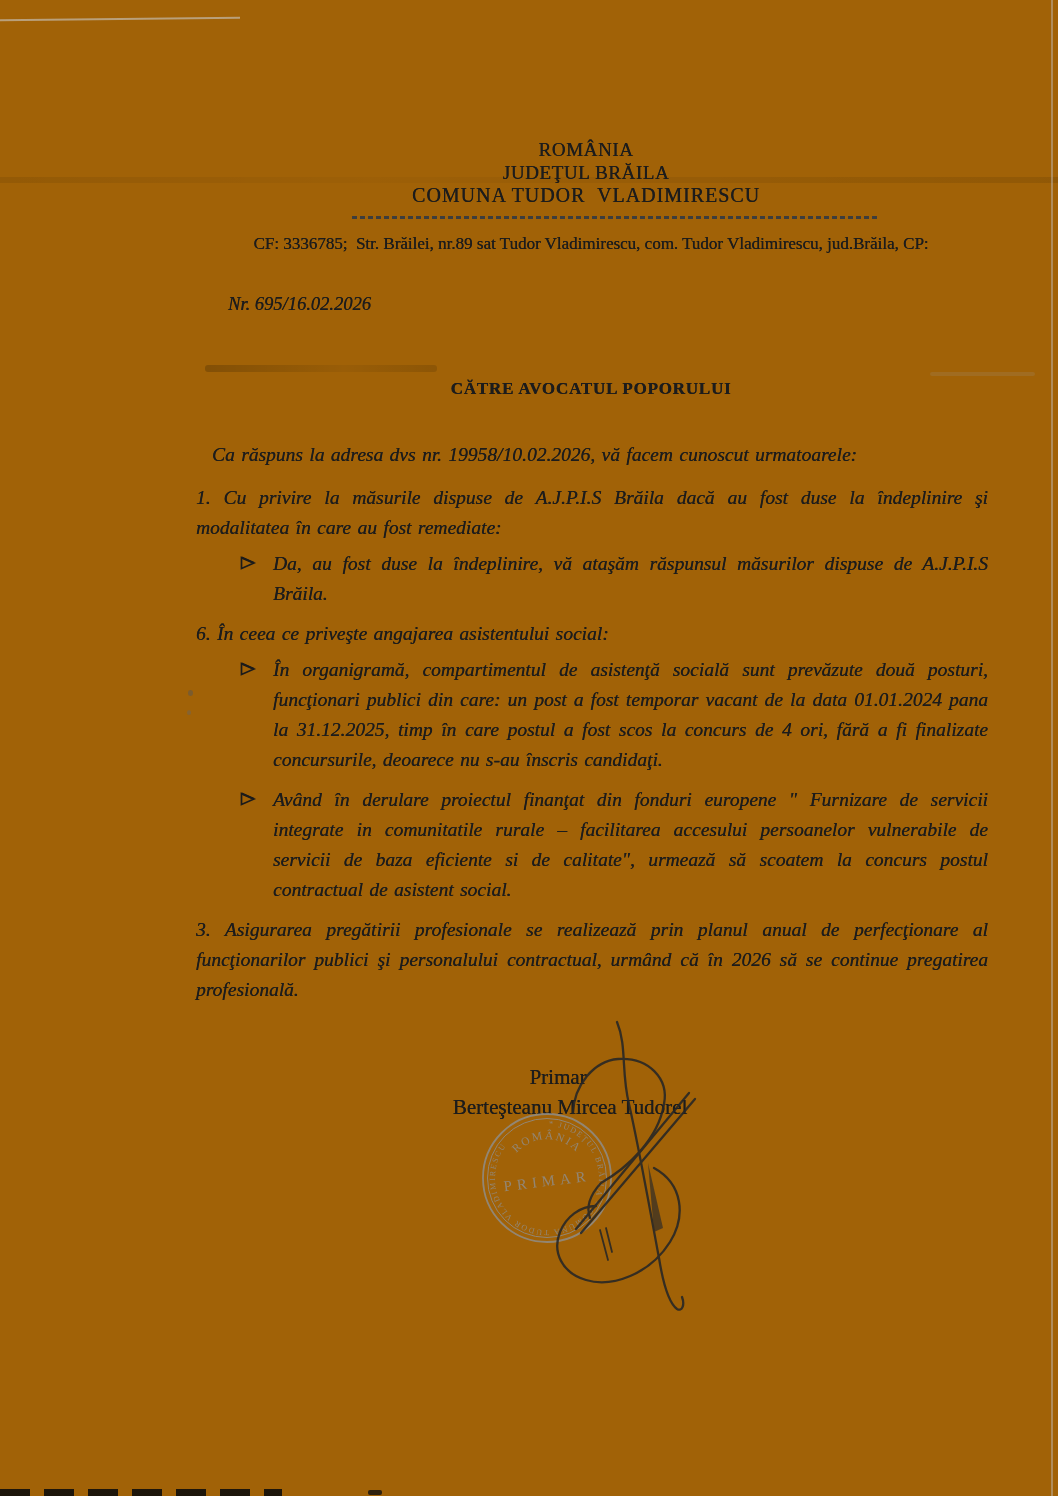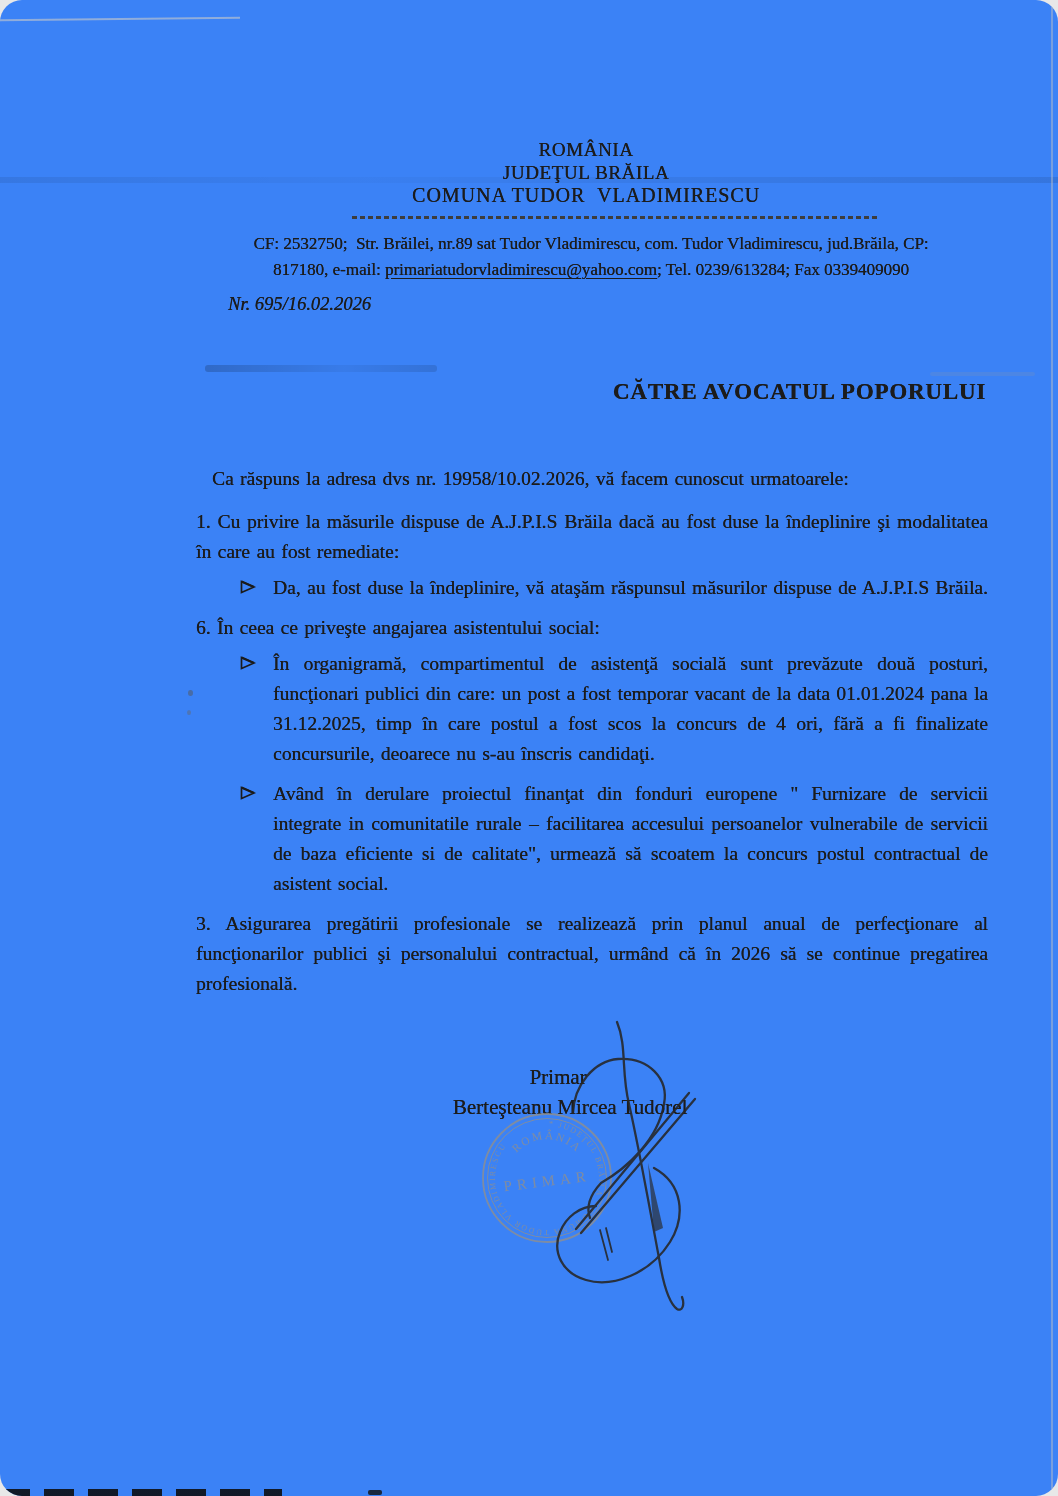--- a/index.html
+++ b/index.html
@@ -1,24 +1,23 @@
 <!DOCTYPE html>
 <html><head>
 <meta charset="utf-8">
 <style>
   html,body{margin:0;padding:0;background:#e8e8e8;}
   .page{
     position:relative;
     width:1058px;height:1496px;
     margin:0 auto;
-    background:#3b82f6;
+    background:#a16207;
     overflow:hidden;
     font-family:"Liberation Serif", serif;
     color:#1c1c1c;
-    border-radius:22px;
   }
   
   .artifact{position:absolute;pointer-events:none;}
   .band-header{top:177px;left:0;width:1058px;height:6px;
     background:linear-gradient(90deg,rgba(0,0,0,.22),rgba(0,0,0,.07) 35%,rgba(0,0,0,.18) 70%,rgba(0,0,0,.26));
     opacity:.38;}
   .smudge-mid{top:365px;left:205px;width:232px;height:7px;
     background:linear-gradient(90deg,rgba(0,0,0,.45),rgba(0,0,0,.12) 60%,rgba(0,0,0,.3));
     opacity:.42;border-radius:3px;}
   .smudge-right{top:372px;left:930px;width:105px;height:4px;background:#9a9a9a;opacity:.18;border-radius:2px;}
@@ -38,28 +37,28 @@
   .dashes{position:absolute;top:216px;left:352px;width:528px;height:3px;
     background:repeating-linear-gradient(90deg,#3d3d3d 0 5px,rgba(0,0,0,0) 5px 8px);}
   .contact{position:absolute;top:231px;left:196px;width:790px;text-align:center;
     font-size:17px;line-height:26px;text-shadow:.25px 0 0 currentColor;}
   .contact .cline{white-space:pre;}
   .email{text-decoration:underline;text-underline-offset:3px;}
   .refnum{position:absolute;top:294px;left:228px;font-size:18.5px;
     text-shadow:.3px 0 0 currentColor;font-style:italic;}
 
   
-  .doc-title{position:absolute;top:379px;left:196px;width:790px;text-align:right;
-    font-size:23px;font-weight:bold;letter-spacing:.8px;
+  .doc-title{position:absolute;top:379px;left:196px;width:790px;text-align:center;
+    font-size:17px;font-weight:bold;letter-spacing:.8px;
     text-shadow:.3px 0 0 currentColor;}
 
   
-  .body-text{position:absolute;top:464px;left:196px;width:792px;
+  .body-text{position:absolute;top:440px;left:196px;width:792px;
     font-size:19.5px;line-height:30px;text-align:justify;
-    text-shadow:.25px 0 0 currentColor;word-spacing:1.5px;}
+    text-shadow:.25px 0 0 currentColor;word-spacing:1.5px;font-style:italic;}
   .body-text p{margin:0 0 8px 0;}
   .body-text p.intro{text-indent:16px;margin-bottom:13px;}
   .body-text p.numbered{margin-bottom:6px;}
   .bullet{display:flex;padding-left:44px;margin:0 0 10px 0;}
   .bullet .marker{flex:0 0 33px;padding-top:7px;}
   .bullet .btxt{flex:1;}
   .arrow-glyph{display:block;}
 
   
   .sig-block{position:absolute;top:1062px;left:380px;width:380px;text-align:center;
@@ -84,22 +83,21 @@
   <div class="artifact speck2"></div>
 
   <div class="letterhead">
     <div class="lh-line">ROMÂNIA</div>
     <div class="lh-line">JUDEŢUL BRĂILA</div>
     <div class="lh-line lh-commune">COMUNA TUDOR  VLADIMIRESCU</div>
   </div>
   <div class="dashes"></div>
 
   <div class="contact">
-    <div class="cline">CF: 2532750;  Str. Brăilei, nr.89 sat Tudor Vladimirescu, com. Tudor Vladimirescu, jud.Brăila, CP:</div>
-    <div class="cline"><span>817180, e-mail: </span><span class="email">primariatudorvladimirescu@yahoo.com</span><span>; Tel. 0239/613284; Fax 0339409090</span></div>
+    <div class="cline">CF: 3336785;  Str. Brăilei, nr.89 sat Tudor Vladimirescu, com. Tudor Vladimirescu, jud.Brăila, CP:</div>
   </div>
 
   <div class="refnum">Nr. 695/16.02.2026</div>
 
   <div class="doc-title">CĂTRE AVOCATUL POPORULUI</div>
 
   <div class="body-text">
     <p class="intro">Ca răspuns la adresa dvs nr. 19958/10.02.2026, vă facem cunoscut urmatoarele:</p>
     <p class="numbered">1. Cu privire la măsurile dispuse de A.J.P.I.S Brăila dacă au fost duse la îndeplinire şi modalitatea în care au fost remediate:</p>
 

